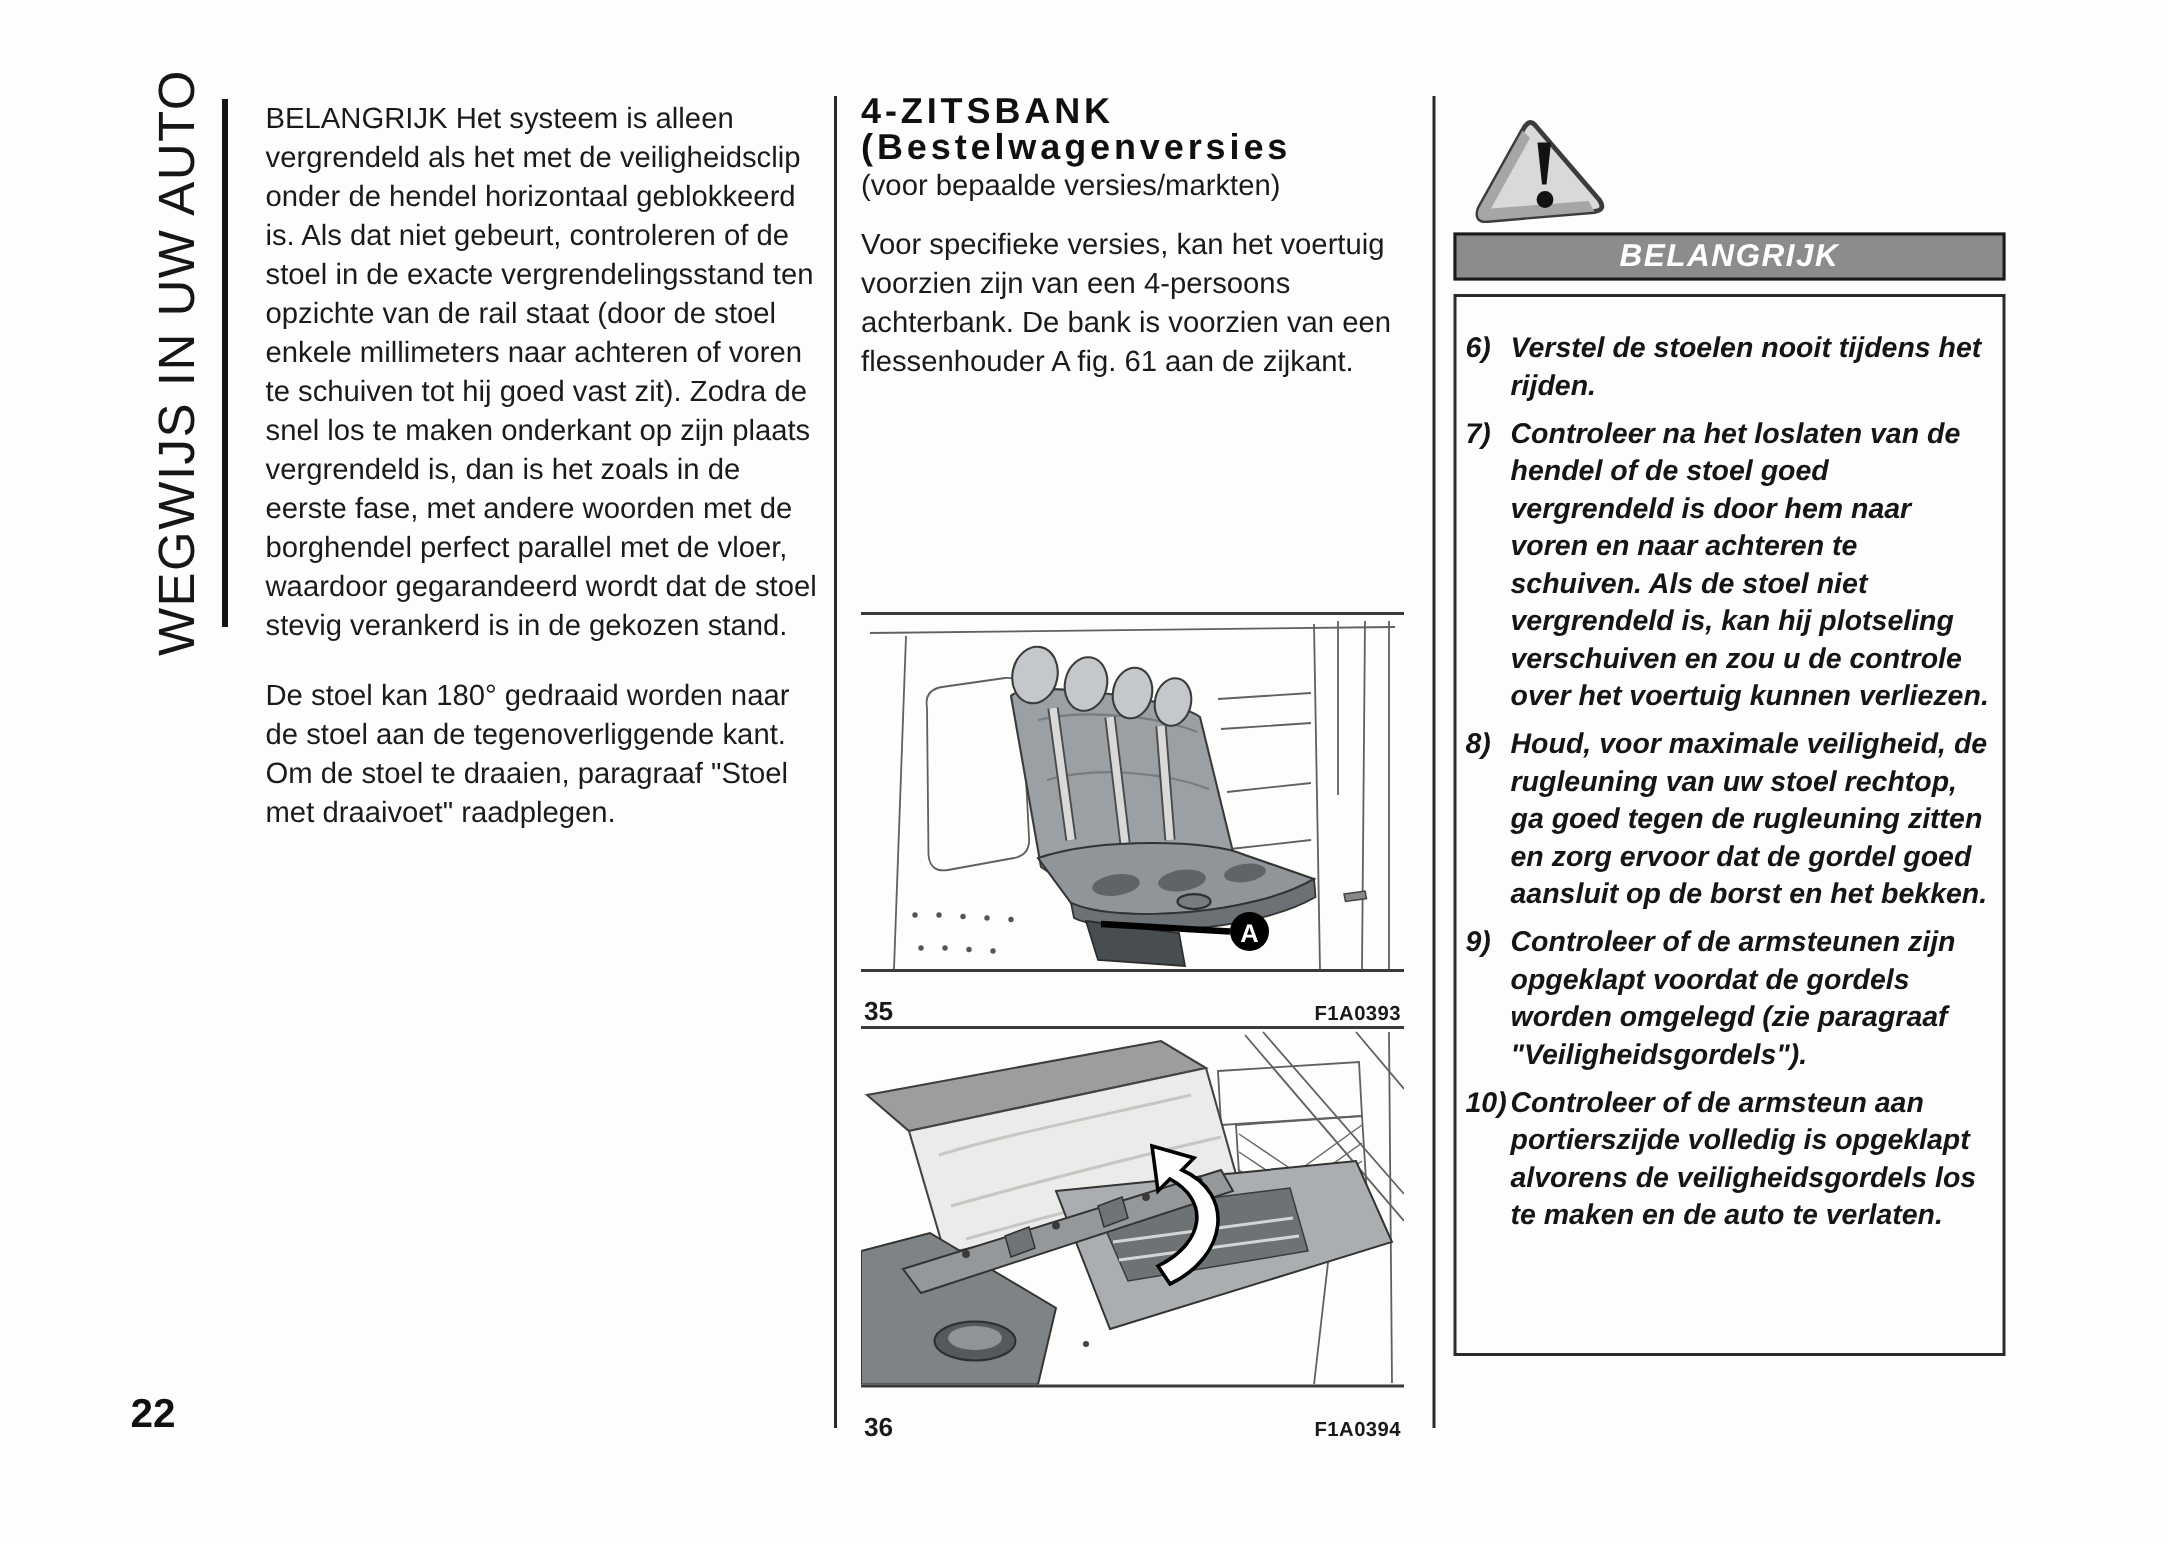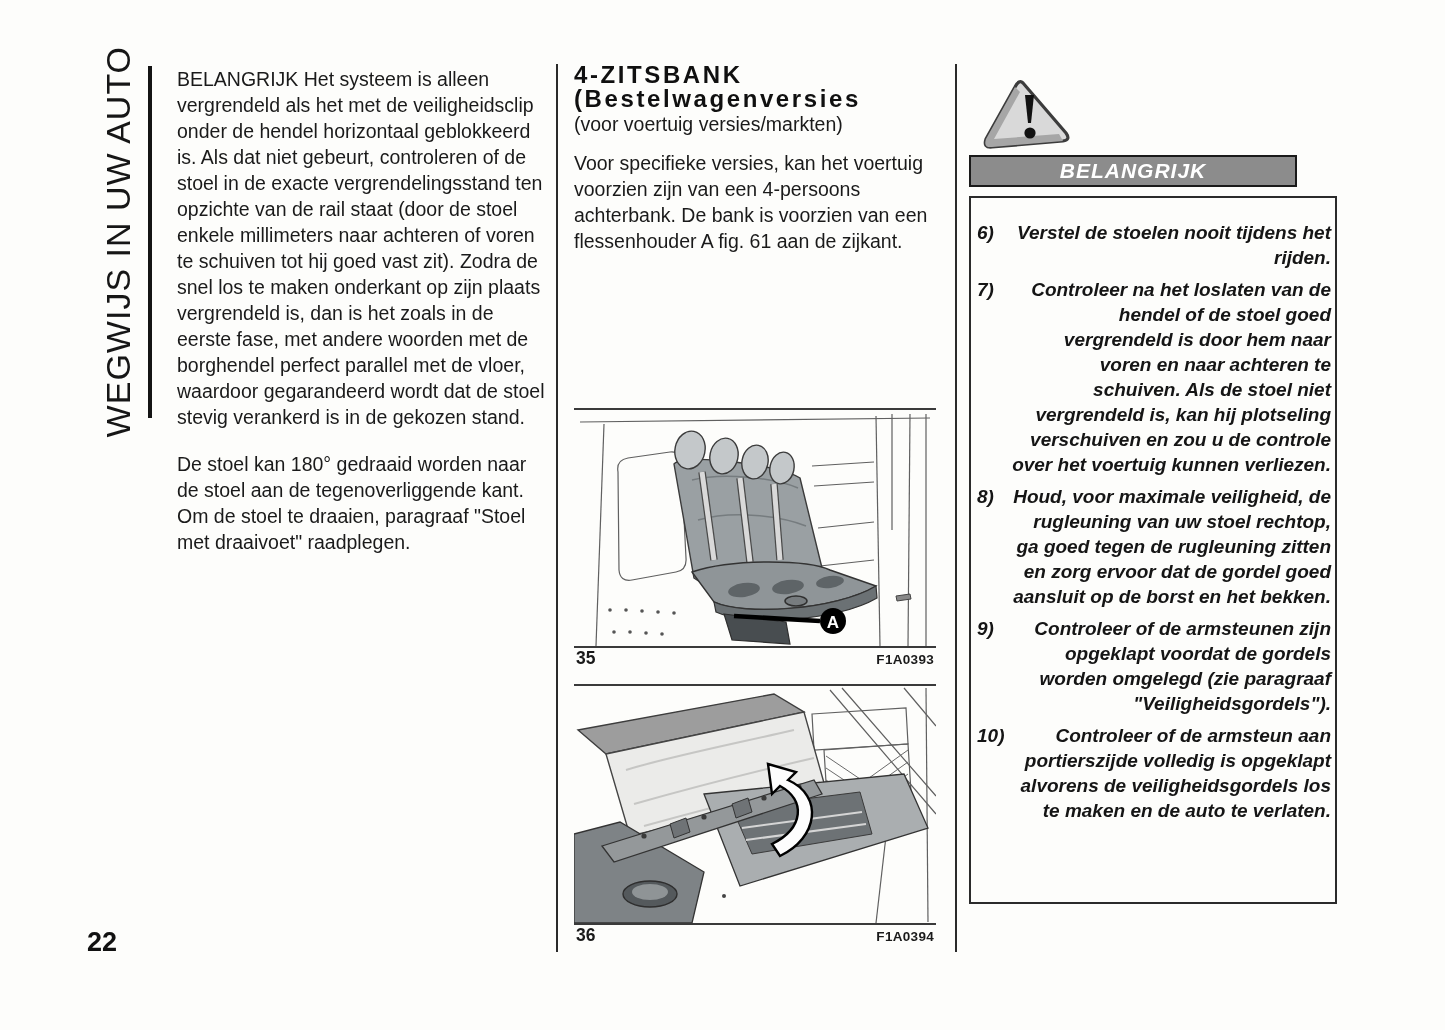--- a/index.html
+++ b/index.html
@@ -23,35 +23,35 @@
 
   .midcol{position:absolute;left:574px;top:63px;width:366px;}
   .heading{font-size:24px;font-weight:bold;letter-spacing:2.6px;line-height:23.5px;margin:0;color:#101010;}
   .subtitle{font-size:19.5px;margin:3px 0 0 0;}
   .midcol p.body{font-size:19.5px;line-height:26px;margin:14px 0 0 0;}
 
   .figure{position:absolute;left:574px;width:362px;}
   .fig35{top:408px;} .fig36{top:684px;}
   .fig-rule{height:2px;background:#3a3a3a;}
   .fig-art{display:block;}
-  .fig-caption{display:flex;justify-content:space-between;align-items:baseline;padding:0 2px 0 2px;}
+  .fig-caption{display:flex;justify-content:space-between;align-items:baseline;padding:16px 2px 0 2px;}
   .fig-num{font-weight:bold;font-size:17.5px;}
   .fig-code{font-weight:bold;font-size:13.5px;letter-spacing:0.3px;}
 
   
   .warn-icon{position:absolute;left:977px;top:77px;width:96px;height:74px;}
-  .warn-header{position:absolute;left:969px;top:155px;width:328px;height:32px;
+  .warn-header{position:absolute;left:969px;top:155px;width:368px;height:32px;
     background:#8c8c8c;border:2px solid #1a1a1a;box-sizing:border-box;
     display:flex;align-items:center;justify-content:center;}
   .warn-header span{color:#ffffff;font-weight:bold;font-style:italic;font-size:21px;letter-spacing:1px;}
   .warn-box{position:absolute;left:969px;top:196px;width:368px;height:708px;
     border:2px solid #2b2b2b;box-sizing:border-box;padding:22px 4px 0 6px;}
   .warn-item{display:flex;font-weight:bold;font-style:italic;font-size:19px;line-height:25px;margin:0 0 7px 0;color:#151515;}
   .warn-item .num{flex:0 0 30px;}
-  .warn-item .txt{flex:1;text-align:right;}
+  .warn-item .txt{flex:1;}
 
   .pagenum{position:absolute;left:87px;top:927px;font-size:27px;font-weight:bold;color:#111;}
 </style>
 </head>
 <body>
 
 <div class="vtitle">
   <span>WEGWIJS IN UW AUTO</span>
 </div>
 <div class="vrule"></div>
@@ -62,21 +62,21 @@
 </div>
 
 <div class="divider div1"></div>
 <div class="divider div2"></div>
 
 <div class="midcol">
   <h1 class="heading">
     <div>4-ZITSBANK</div>
     <div>(Bestelwagenversies</div>
   </h1>
-  <p class="subtitle">(voor voertuig versies/markten)</p>
+  <p class="subtitle">(voor bepaalde versies/markten)</p>
   <p class="body">Voor specifieke versies, kan het voertuig voorzien zijn van een 4-persoons achterbank. De bank is voorzien van een flessenhouder A fig. 61 aan de zijkant.</p>
 </div>
 
 <div class="figure fig35">
   <div class="fig-rule"></div>
   <svg class="fig-art" width="362" height="236" viewBox="0 0 362 236">
     <g stroke="#606060" fill="none" stroke-width="1.2">
       <path d="M6,12 L356,8"></path>
       <path d="M30,14 L22,236"></path>
       <path d="M44,62 Q42,50 54,48 L96,42 Q106,41 107,50 L112,148 Q113,160 102,162 L58,170 Q46,172 45,160 Z"></path>

